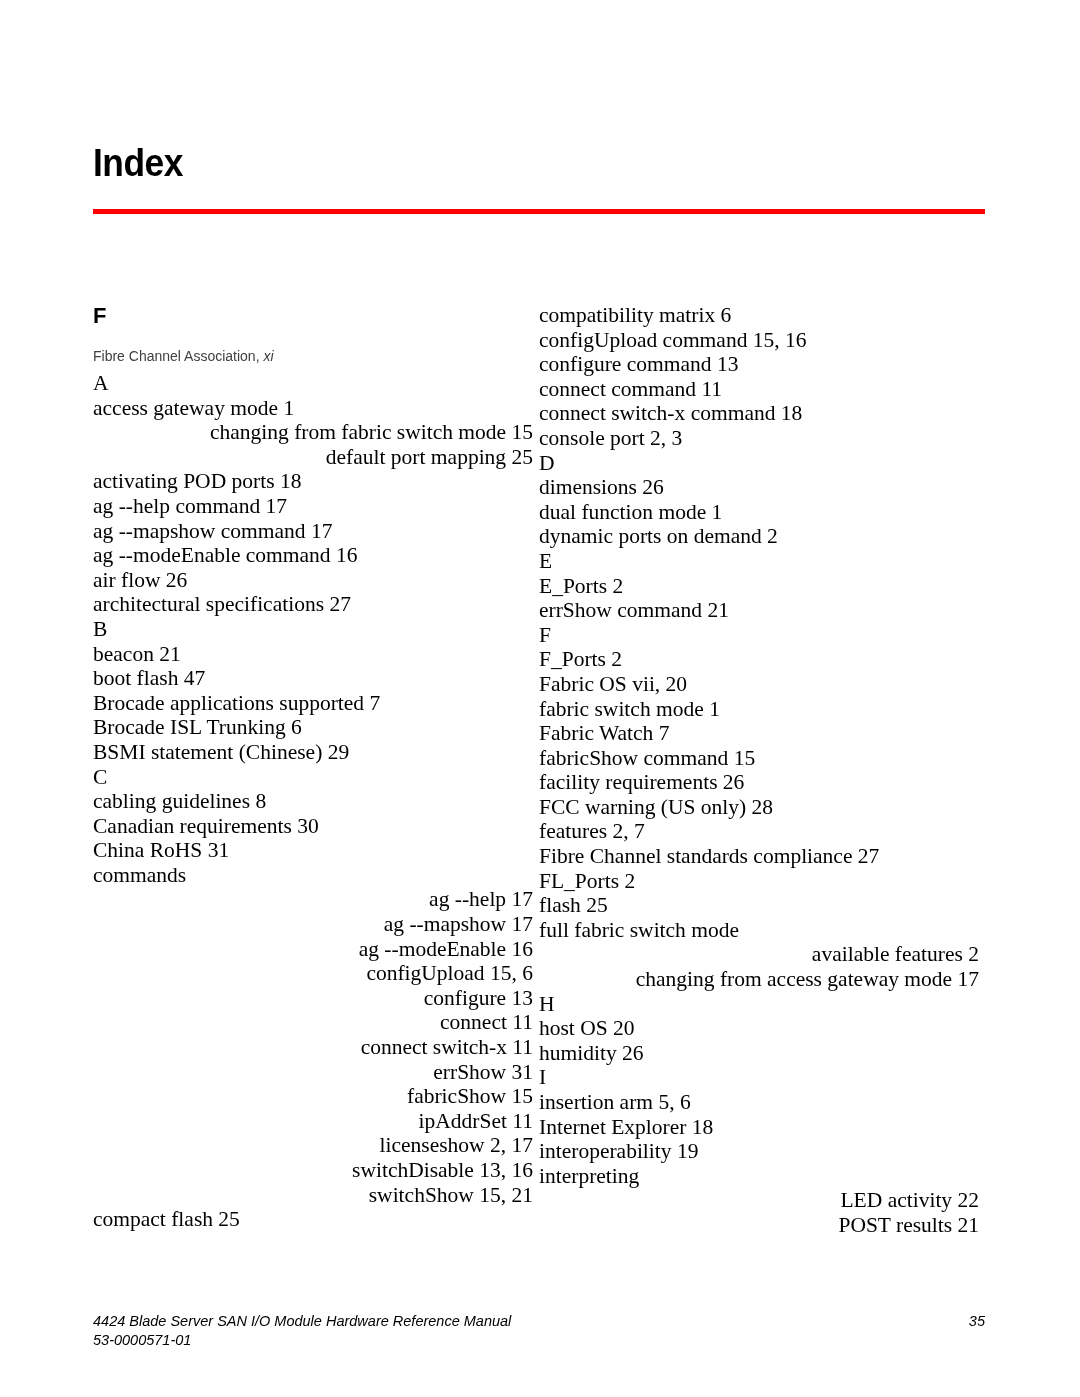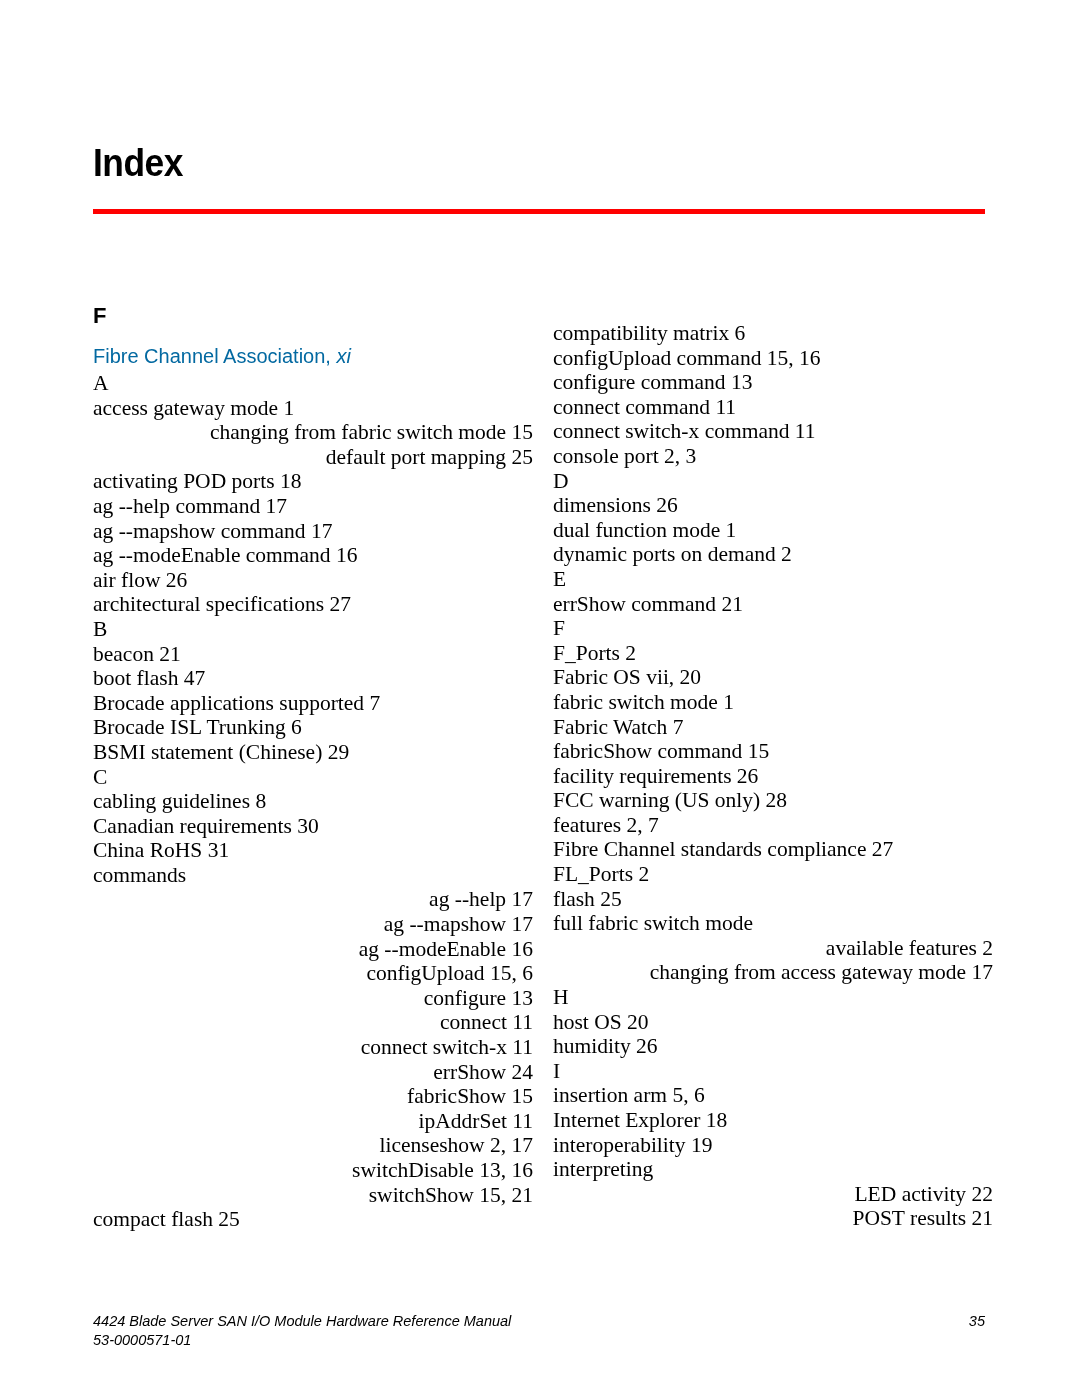--- a/index.html
+++ b/index.html
@@ -46,21 +46,21 @@
     left: 0;
     top: 303px;
     width: 1080px;
   }
   .col {
     position: absolute;
     top: 0;
     width: 440px;
   }
   .col-left  { left: 93px; }
-  .col-right { left: 553px; margin-top: 18px; }
+  .col-right { left: 539px; }
 
   .entry {
     font-family: "Liberation Serif", serif;
     font-size: 21.5px;
     line-height: 24.6px;
     white-space: nowrap;
     color: #000000;
   }
   .entry.lvl1 { padding-left: 32px; text-align: right; }
 
@@ -77,23 +77,23 @@
     font-family: "Liberation Sans", sans-serif;
     font-weight: bold;
     font-size: 22px;
     line-height: 26px;
     color: #000000;
   }
 
   
   .sans-entry {
     font-family: "Liberation Sans", sans-serif;
-    font-size: 20px;
+    font-size: 14px;
     line-height: 18px;
-    color: #0369a1;
+    color: #404040;
     white-space: nowrap;
   }
   .sans-entry .it { font-style: italic; }
 
   .spacer-sm { height: 18px; }
   .spacer-xs { height: 6px; }
 
   
   .footer {
     position: absolute;
@@ -158,40 +158,41 @@
         <div class="entry">Canadian requirements 30</div>
         <div class="entry">China RoHS 31</div>
         <div class="entry">commands</div>
         <div class="entry lvl1">ag --help 17</div>
         <div class="entry lvl1">ag --mapshow 17</div>
         <div class="entry lvl1">ag --modeEnable 16</div>
         <div class="entry lvl1">configUpload 15, 6</div>
         <div class="entry lvl1">configure 13</div>
         <div class="entry lvl1">connect 11</div>
         <div class="entry lvl1">connect switch-x 11</div>
-        <div class="entry lvl1">errShow 24</div>
+        <div class="entry lvl1">errShow 31</div>
         <div class="entry lvl1">fabricShow 15</div>
         <div class="entry lvl1">ipAddrSet 11</div>
         <div class="entry lvl1">licenseshow 2, 17</div>
         <div class="entry lvl1">switchDisable 13, 16</div>
         <div class="entry lvl1">switchShow 15, 21</div>
         <div class="entry">compact flash 25</div>
       </div>
     <div class="col col-right" id="col-right">
         <div class="entry">compatibility matrix 6</div>
         <div class="entry">configUpload command 15, 16</div>
         <div class="entry">configure command 13</div>
         <div class="entry">connect command 11</div>
-        <div class="entry">connect switch-x command 11</div>
+        <div class="entry">connect switch-x command 18</div>
         <div class="entry">console port 2, 3</div>
         <div class="sec-letter">D</div>
         <div class="entry">dimensions 26</div>
         <div class="entry">dual function mode 1</div>
         <div class="entry">dynamic ports on demand 2</div>
         <div class="sec-letter">E</div>
+        <div class="entry">E_Ports 2</div>
         <div class="entry">errShow command 21</div>
         <div class="sec-letter">F</div>
         <div class="entry">F_Ports 2</div>
         <div class="entry">Fabric OS vii, 20</div>
         <div class="entry">fabric switch mode 1</div>
         <div class="entry">Fabric Watch 7</div>
         <div class="entry">fabricShow command 15</div>
         <div class="entry">facility requirements 26</div>
         <div class="entry">FCC warning (US only) 28</div>
         <div class="entry">features 2, 7</div>

